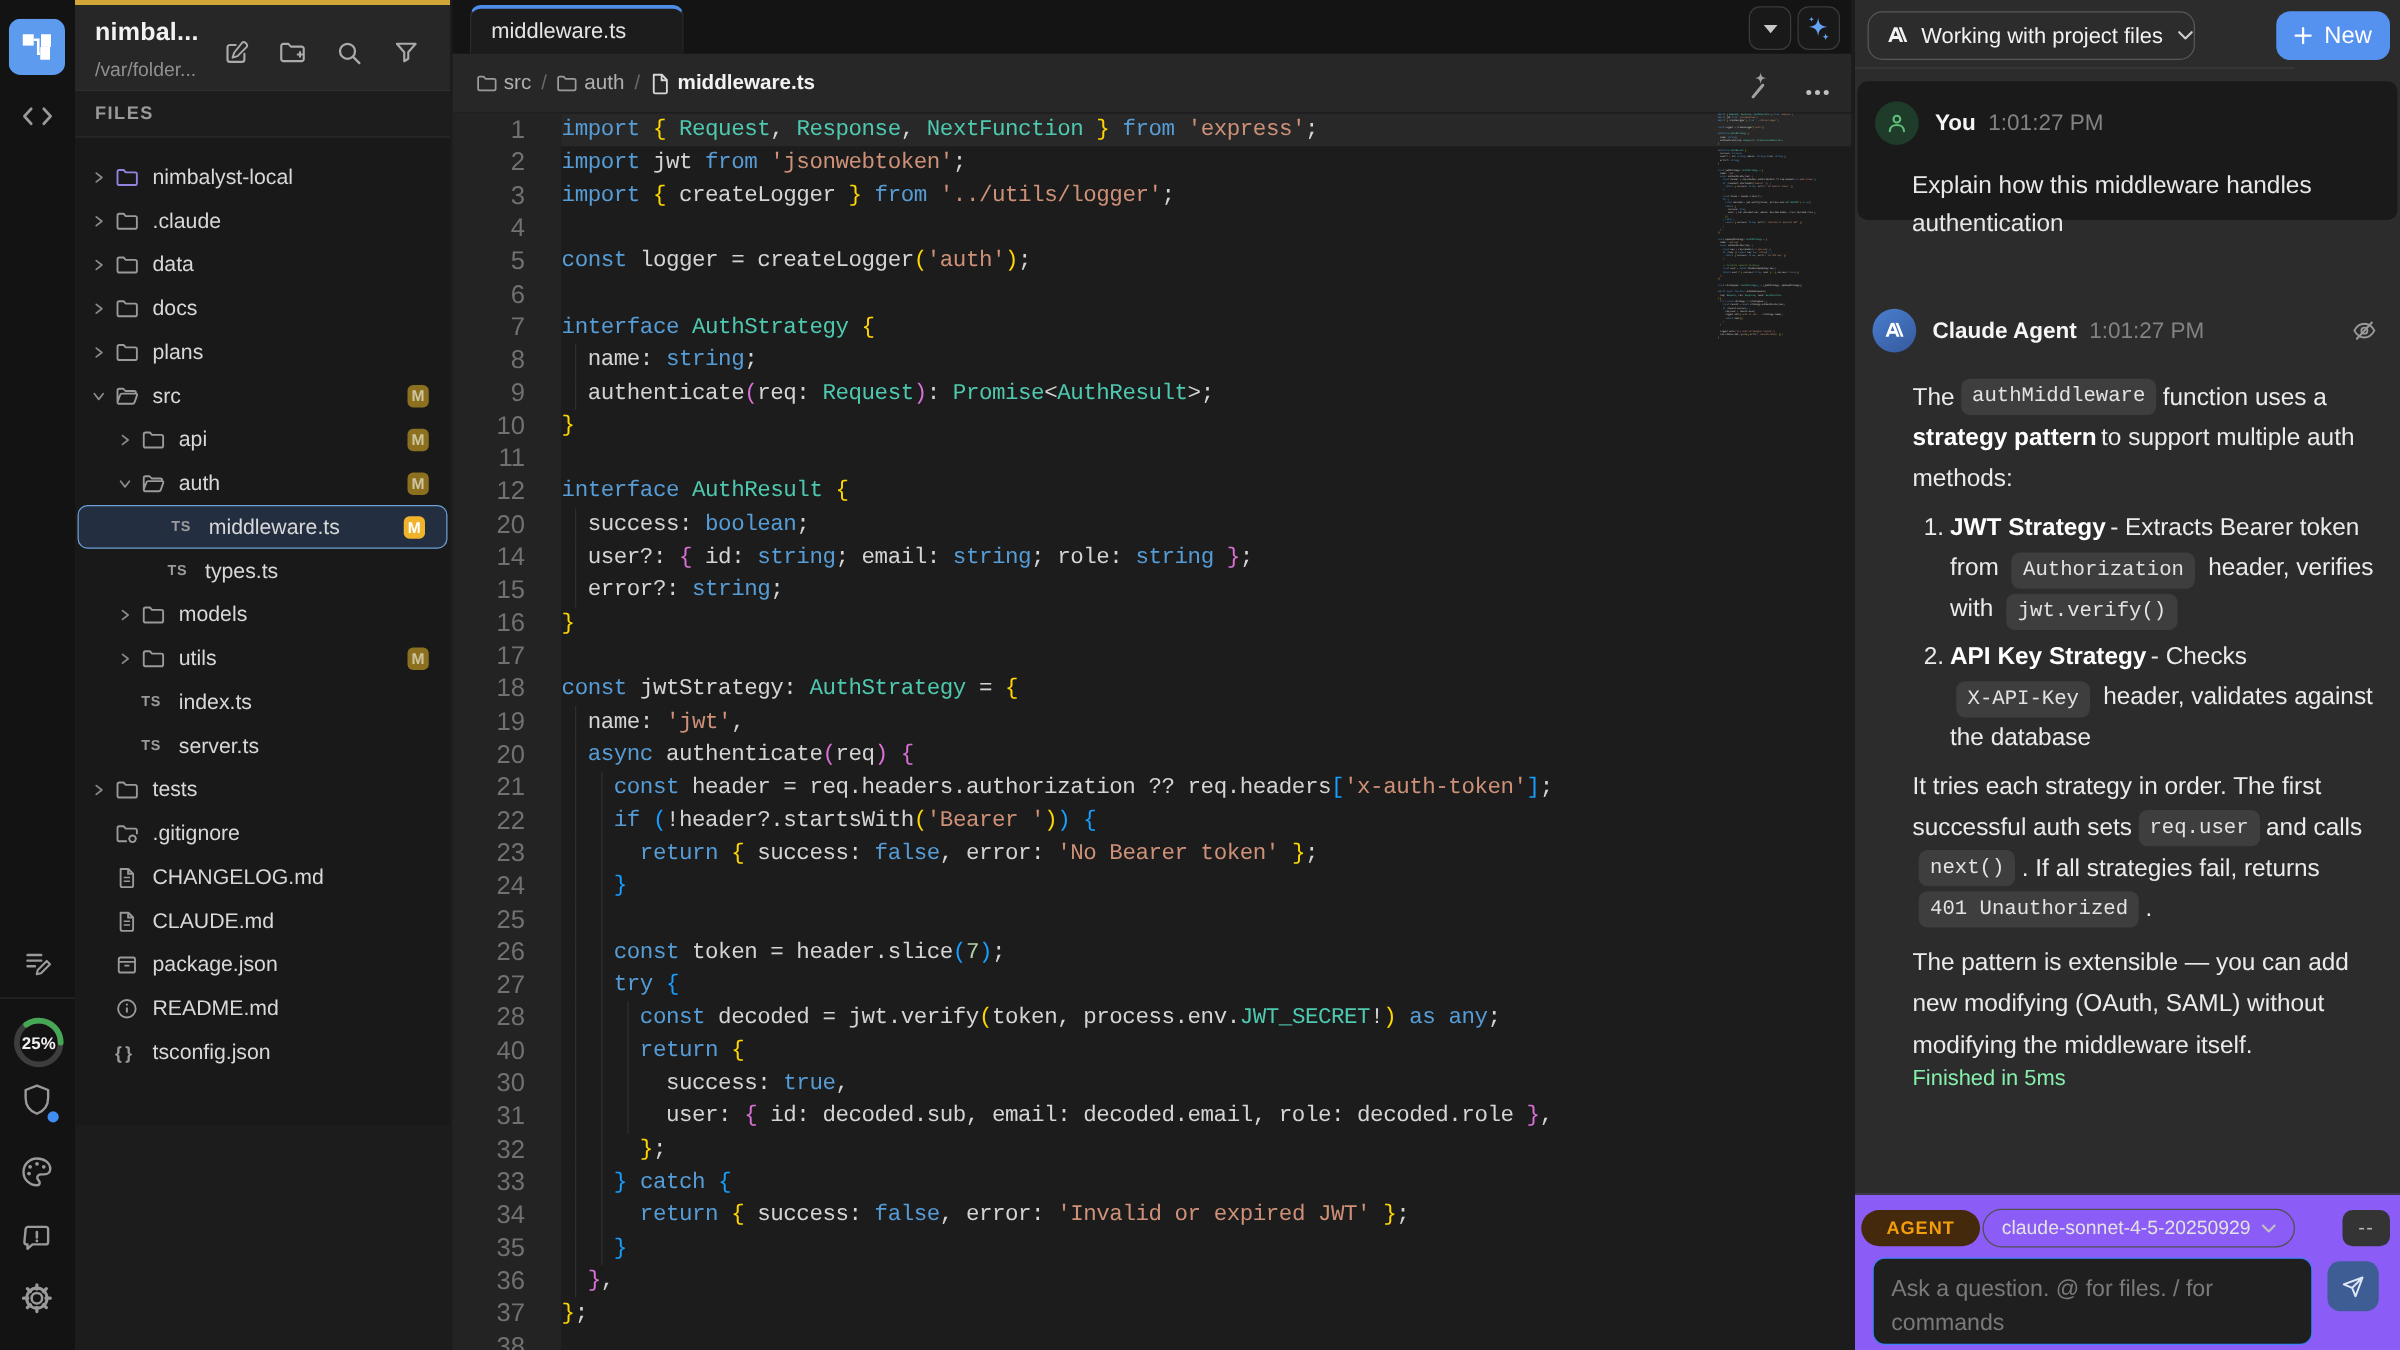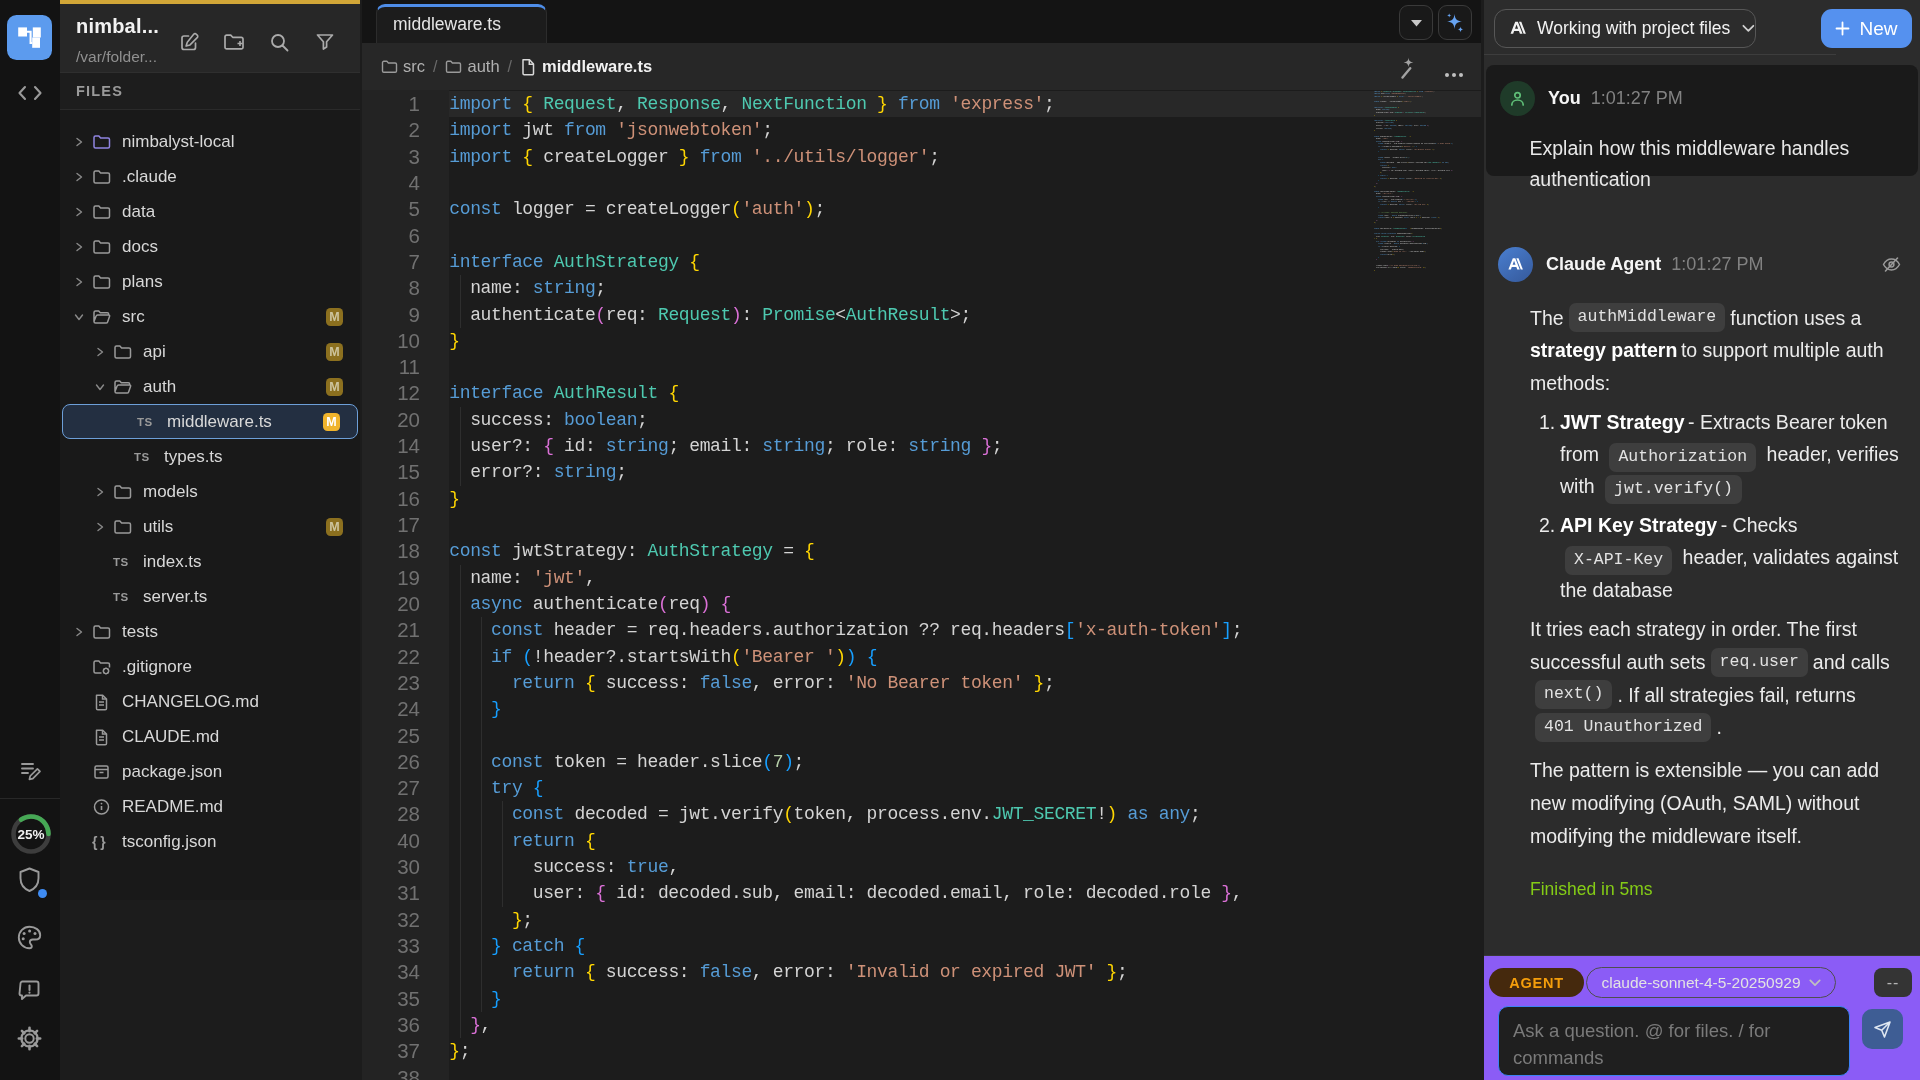--- a/index.html
+++ b/index.html
@@ -75,21 +75,21 @@
 .mname2{font-size:18px;font-weight:bold;color:#f5f5f5}
 .mtime2{font-size:18px;color:#828282}
 #utext{position:absolute;left:43.5px;top:68px;font-size:19.5px;line-height:30.6px;color:#e8e8e8}
 #eyeoff{position:absolute;left:398px;top:200px}
 #cbody{position:absolute;left:46px;top:245.6px;width:372px;color:#ebebeb;font-size:19.5px}
 .mline{height:32.7px;line-height:32.7px;white-space:nowrap;display:flex;align-items:center}
 .mline b{color:#fff;margin:0 .18em 0 0;display:inline}
 .mline .lno{display:inline-block;width:21px;margin-left:9px;flex:0 0 auto}
 .chip{display:inline-block;background:#3e3e3e;border-radius:7px;font-family:"Liberation Mono",monospace;font-size:16.5px;color:#e2e2e2;
  padding:2px 9px 3px;margin:0 5px;line-height:24px}
-.finished{margin-top:27px;color:#84cc16;font-size:17.5px}
+.finished{margin-top:0;color:#86efac;font-size:17.5px}
 #p-bottom{position:absolute;left:0;top:955px;width:436px;height:125px;background:#8b5cf6;border-top:1px solid #383838}
 #agent{position:absolute;left:5px;top:12px;width:95px;height:29px;border-radius:15px;background:#45290d;color:#f59e0b;
  font-size:14.5px;font-weight:bold;letter-spacing:.8px;display:flex;align-items:center;justify-content:center}
 #model{position:absolute;left:102px;top:11px;width:250px;height:31px;border:1px solid #4f4f4f;border-radius:16px;
  color:#e3e3e3;font-size:15.5px;display:flex;align-items:center;justify-content:center;gap:8px}
 #dashes{position:absolute;left:390px;top:12px;width:38px;height:29px;border-radius:8px;background:#343434;color:#b5b5b5;
  font-size:16px;display:flex;align-items:center;justify-content:center;letter-spacing:1px}
 #inputbox{position:absolute;left:14px;top:50px;width:352px;height:70px;border:1.5px solid #3b82f6;border-radius:10px;background:#1f1f1f;
  color:#7a7a7a;font-size:18.5px;line-height:27px;padding:10px 14px}
 #sendbtn{position:absolute;left:378px;top:53px;width:41px;height:40px;background:#3e5d94;border-radius:10px;display:flex;align-items:center;justify-content:center}

